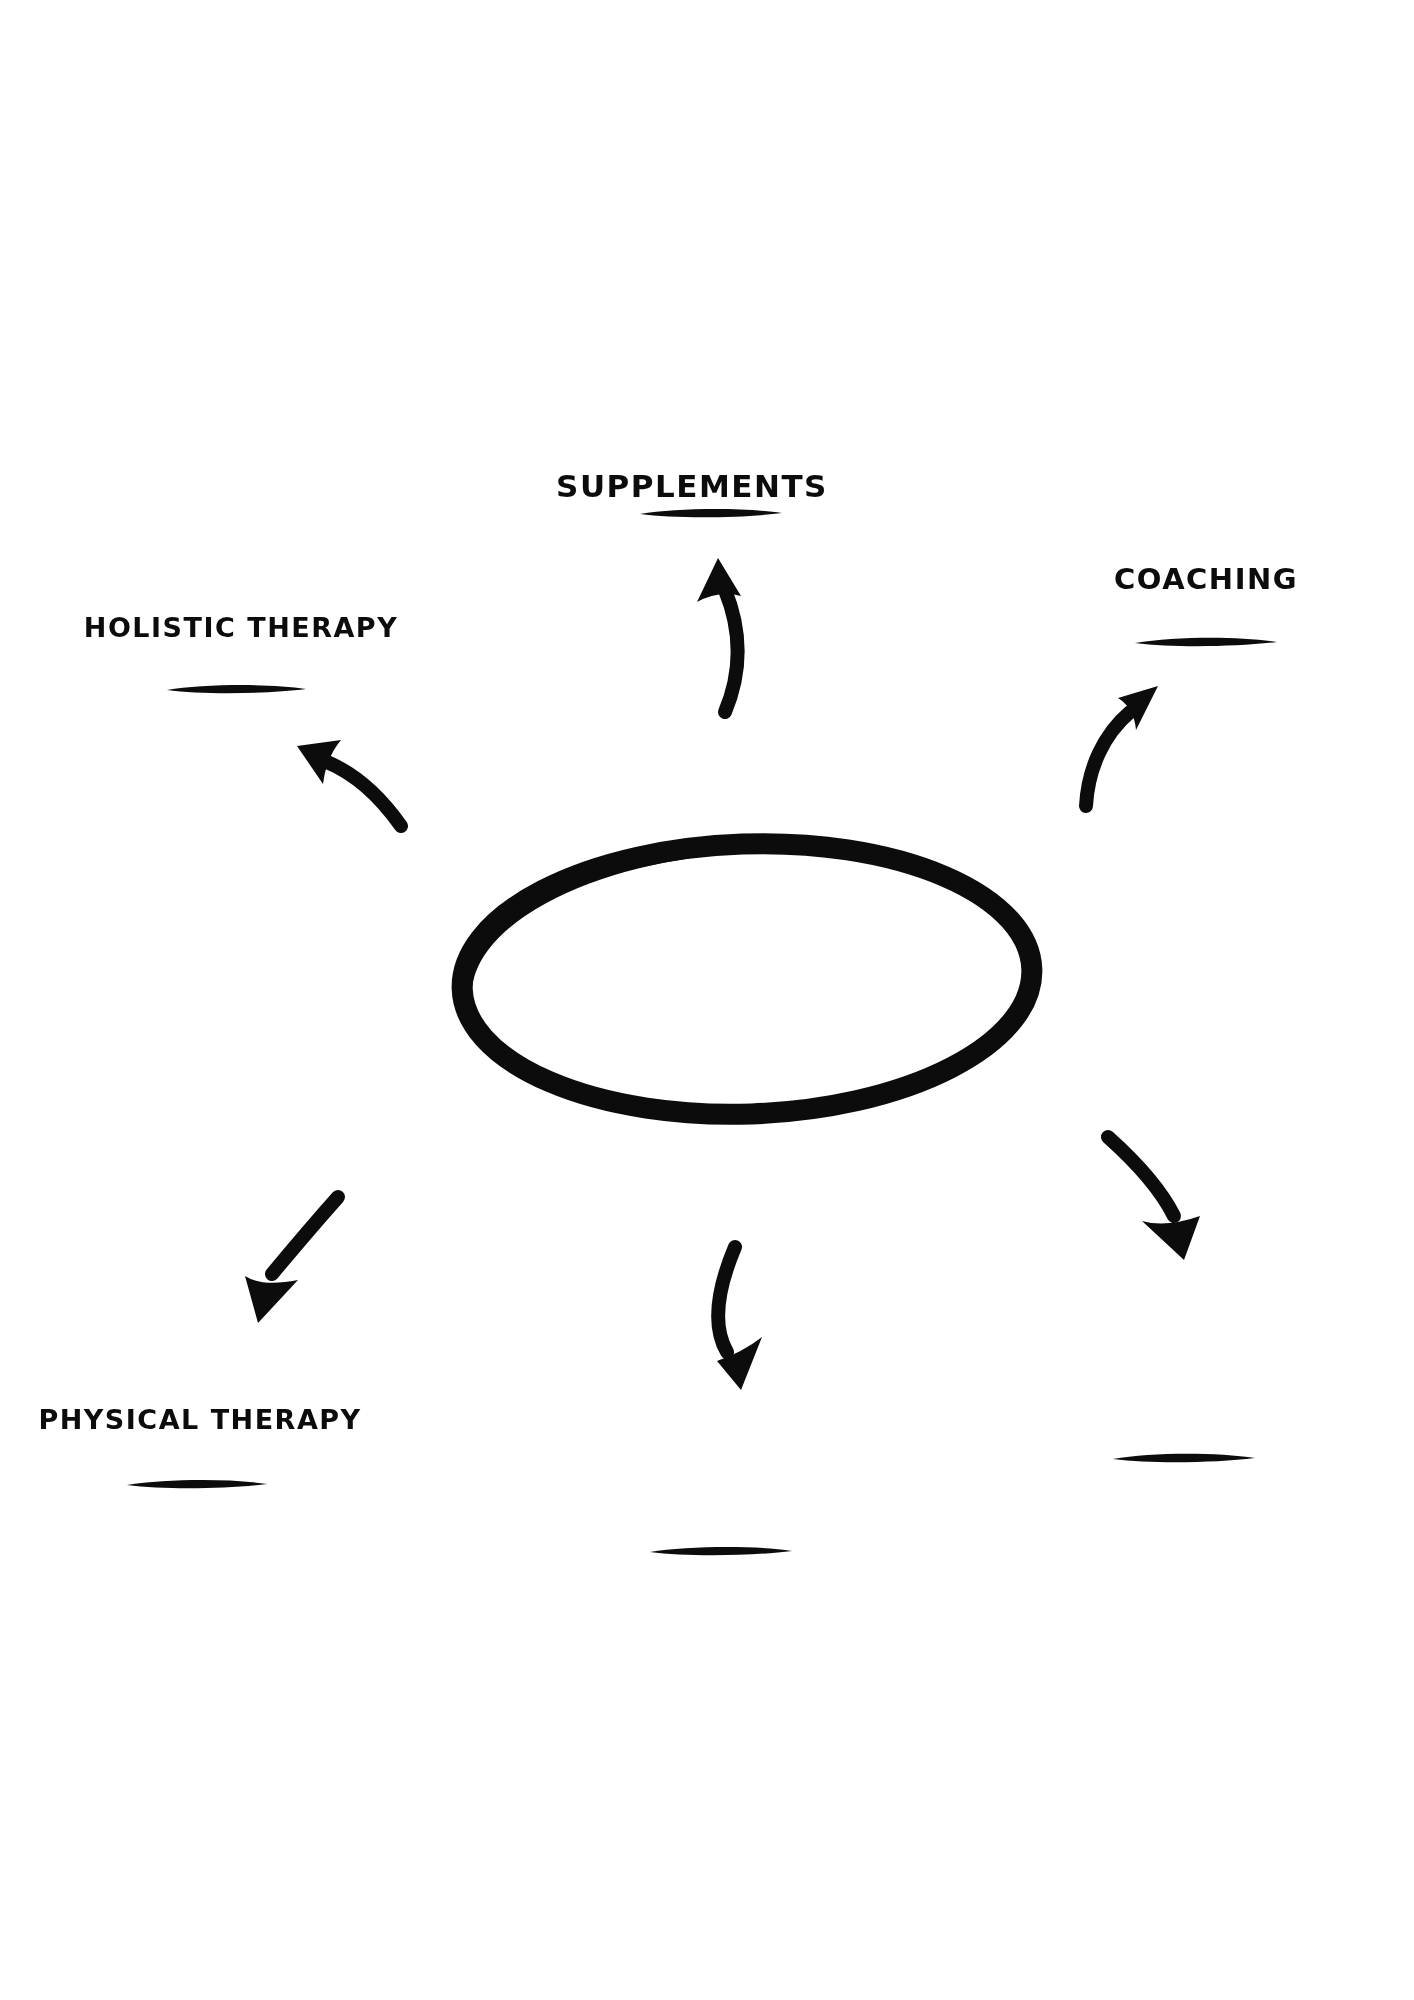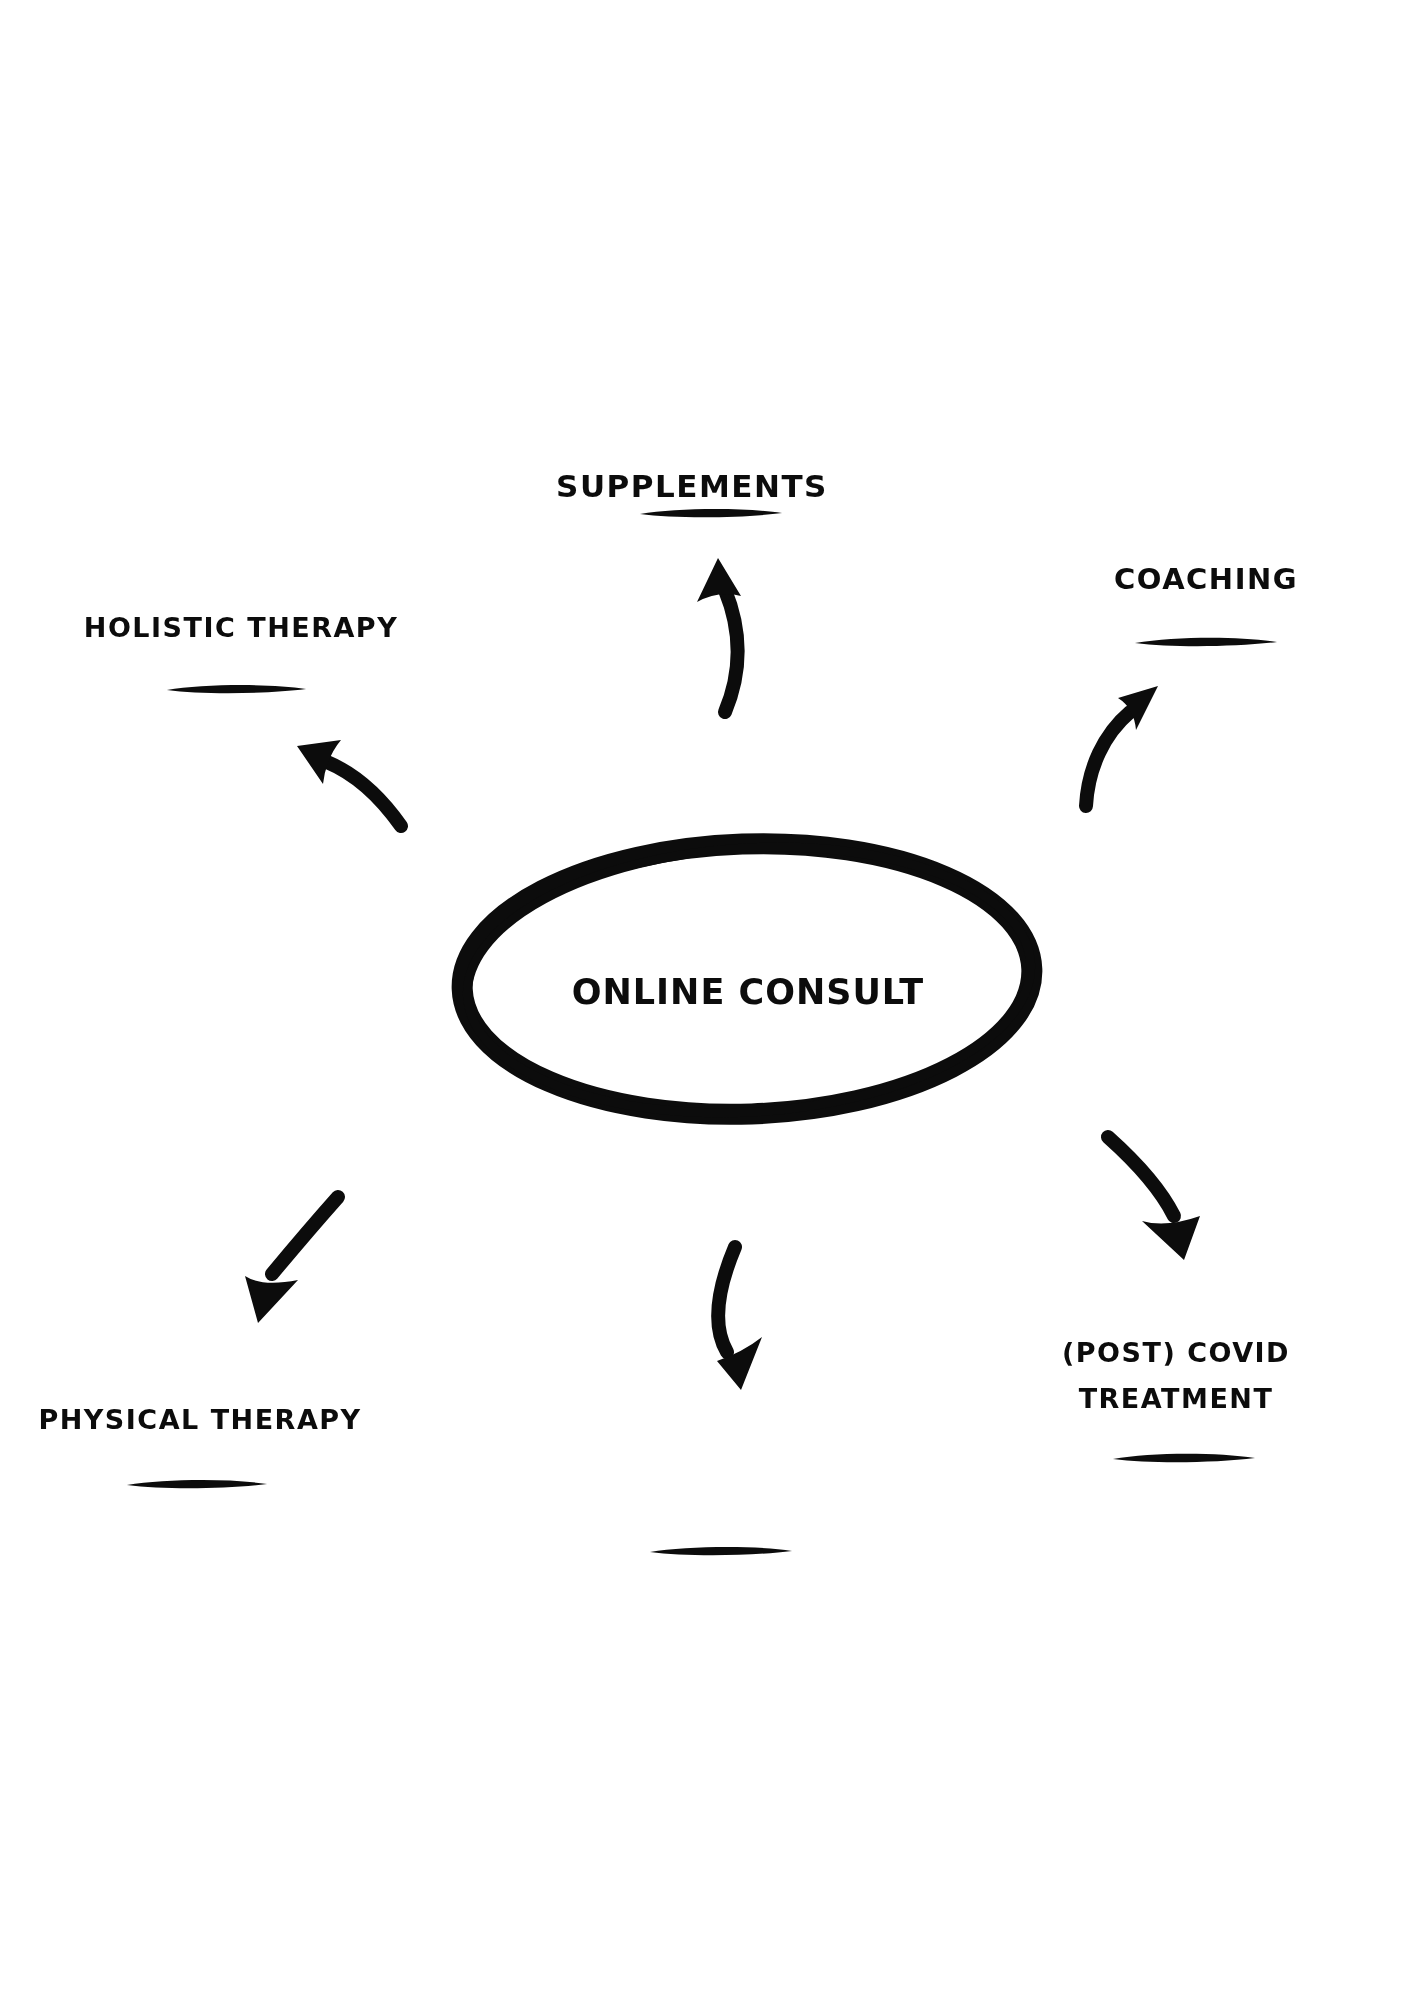--- a/index.html
+++ b/index.html
@@ -32,21 +32,20 @@
 </style>
 </head>
 <body style="background: rgb(255, 255, 255);">
 
 <div class="canvas">
 
   <svg class="abs" style="left:444px; top:830px;" width="610" height="302" viewBox="0 0 610 302" aria-hidden="true">
     <ellipse class="ink-stroke" cx="303" cy="149" rx="285" ry="135" stroke-width="21" transform="rotate(-2 303 149)"></ellipse>
     <ellipse class="ink-stroke" cx="305" cy="150" rx="282" ry="132" stroke-width="9" transform="rotate(-3.5 305 150)"></ellipse>
   </svg>
-  <div class="label center-label" style="left:748px; top:972px;">ONLINE CONSULT</div>
 
   <div class="label lbl-supplements" style="left:692px; top:432px;margin-top:36px;">SUPPLEMENTS</div>
   <svg class="abs" style="left:637px; top:505px;" width="148" height="16" viewBox="0 0 150 16" aria-hidden="true">
     <path class="ink-fill" d="M3 9 C 40 3, 105 2, 147 8 C 110 13, 40 14, 3 9 Z"></path>
   </svg>
   <svg class="abs" style="left:695px; top:556px;" width="64" height="160" viewBox="0 0 64 160" aria-hidden="true">
     <path class="ink-stroke" stroke-width="14" d="M30 156 C 46 118, 48 78, 30 34"></path>
     <path class="ink-fill" d="M23 2 L2 46 Q24 34 46 40 Z"></path>
   </svg>
 
@@ -78,24 +77,20 @@
   </svg>
 
   <svg class="abs" style="left:647px; top:1543px;" width="148" height="16" viewBox="0 0 150 16" aria-hidden="true">
     <path class="ink-fill" d="M3 9 C 40 3, 110 2, 147 8 C 108 13, 40 14, 3 9 Z"></path>
   </svg>
   <svg class="abs" style="left:705px; top:1240px;" width="70" height="158" viewBox="0 0 70 158" aria-hidden="true">
     <path class="ink-stroke" stroke-width="14" d="M30 7 C 11 52, 8 88, 22 112"></path>
     <path class="ink-fill" d="M36 150 L57 97 Q38 112 12 121 Z"></path>
   </svg>
 
-  <div class="label lbl-covid" style="left:1176px; top:1330px;">
-    <span>(POST) COVID</span><br>
-    <span>TREATMENT</span>
-  </div>
   <svg class="abs" style="left:1110px; top:1450px;" width="148" height="16" viewBox="0 0 150 16" aria-hidden="true">
     <path class="ink-fill" d="M3 9 C 42 2, 108 2, 147 8 C 106 13, 42 14, 3 9 Z"></path>
   </svg>
   <svg class="abs" style="left:1098px; top:1128px;" width="112" height="142" viewBox="0 0 112 142" aria-hidden="true">
     <path class="ink-stroke" stroke-width="14" d="M10 9 C 38 34, 62 60, 76 88"></path>
     <path class="ink-fill" d="M86 132 L44 93 Q68 100 102 88 Z"></path>
   </svg>
 
 </div>
 

